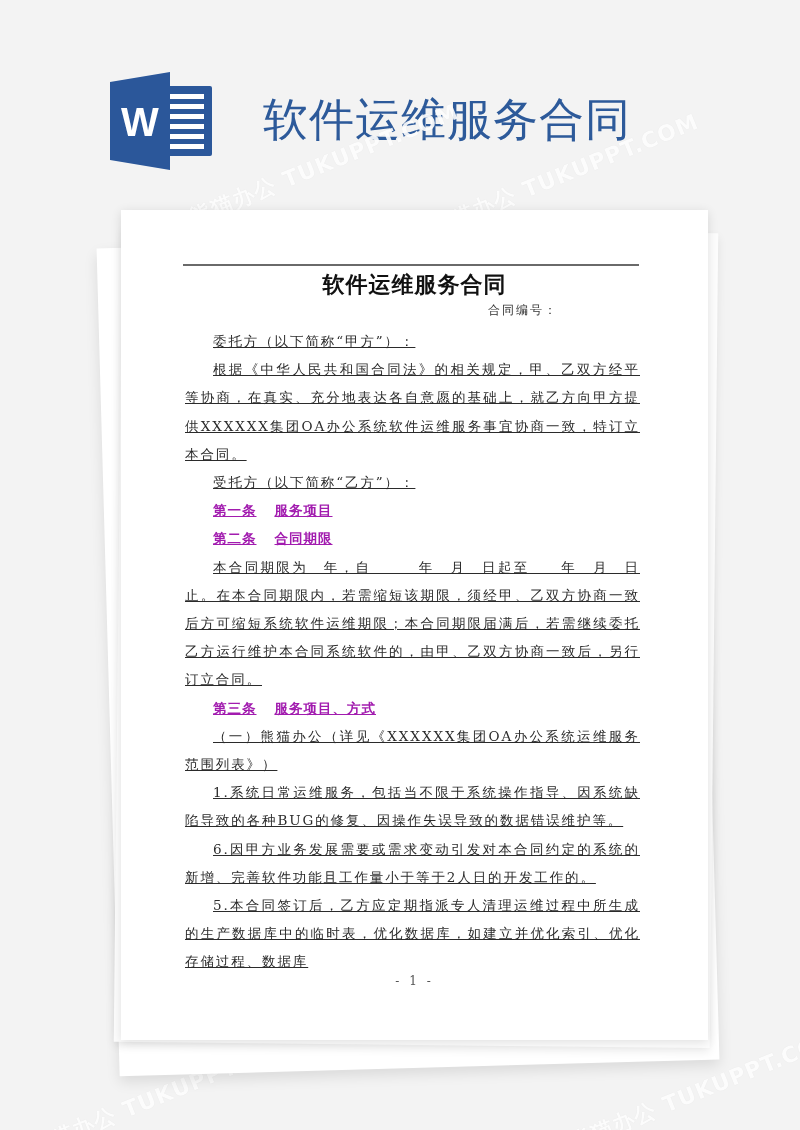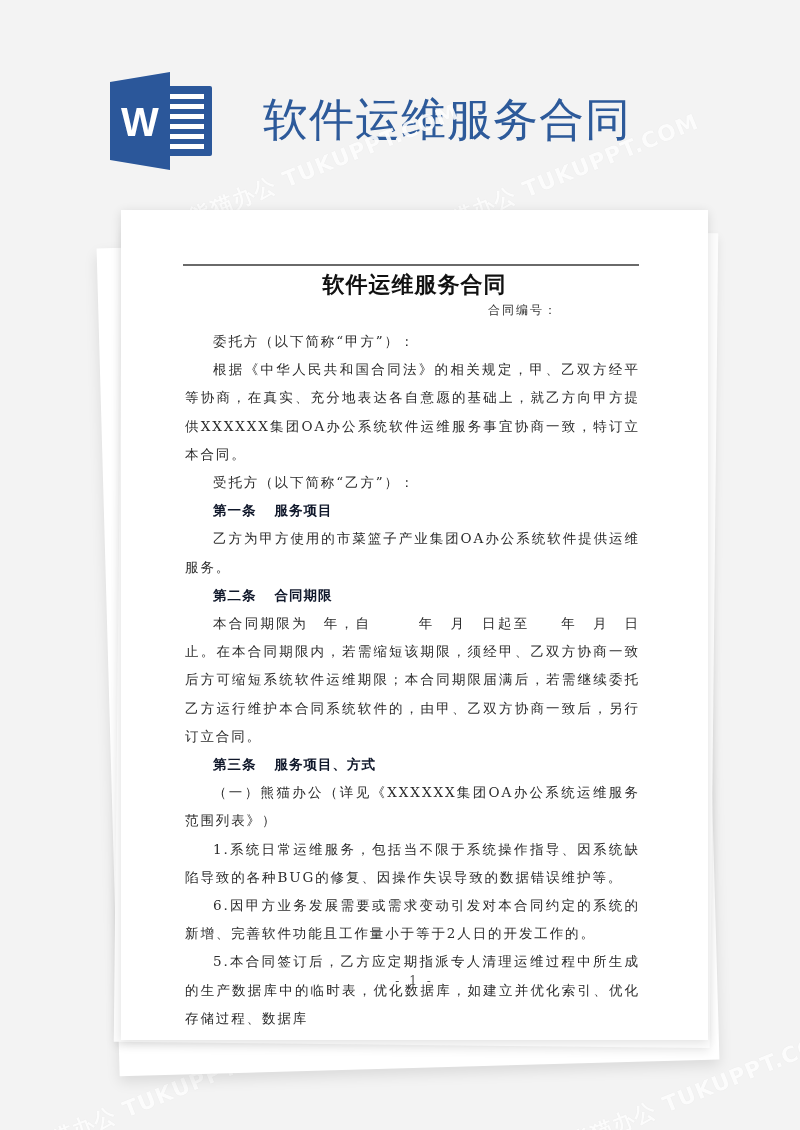--- a/index.html
+++ b/index.html
@@ -48,25 +48,25 @@
       position: absolute; left: 0; width: 587px; top: 60px; text-align: center;
       font-size: 22px; font-weight: bold; color: #111; letter-spacing: 1px;
     }
     .contract-no {
       position: absolute; left: 367px; top: 92px; font-size: 12px; color: #333; letter-spacing: 2px;
     }
     .body-text {
       position: absolute; left: 64px; top: 117px; width: 455px;
       font-size: 13.5px; color: #2b2b2b; line-height: 28.2px; letter-spacing: 1.9px;
     }
-    .p { text-align: justify; }
+    .p { text-align: justify; text-decoration: underline; }
     .indent { text-indent: 28px; }
     .heading {
       font-family: "DejaVu Sans", "Liberation Sans", sans-serif;
-      font-weight: bold; color: #0f172a; text-indent: 28px; letter-spacing: 1px;
+      font-weight: bold; color: #a21caf; text-indent: 28px; letter-spacing: 1px; text-decoration: underline;
     }
     .heading .gap { display: inline-block; width: 18px; }
     .page-num {
       position: absolute; left: 0; width: 587px; top: 764px; text-align: center;
       font-size: 12px; color: #555; letter-spacing: 3px;
     }
   </style>
 </head>
 <body>
 
@@ -98,21 +98,20 @@
   <div class="doc-title">软件运维服务合同</div>
   <div class="contract-no">合同编号：</div>
 
   <div class="body-text">
     <div class="p indent">委托方（以下简称“甲方”）：</div>
     <div class="p indent">根据《中华人民共和国合同法》的相关规定，甲、乙双方经平等协商，在真实、充分地表达各自意愿的基础上，就乙方向甲方提供XXXXXX集团OA办公系统软件运维服务事宜协商一致，特订立本合同。</div>
     <div class="p indent">受托方（以下简称“乙方”）：</div>
     <div class="heading">
       <span>第一条</span><span class="gap"></span><span>服务项目</span>
     </div>
-    <div class="p indent">乙方为甲方使用的市菜篮子产业集团OA办公系统软件提供运维服务。</div>
     <div class="heading">
       <span>第二条</span><span class="gap"></span><span>合同期限</span>
     </div>
     <div class="p indent">本合同期限为　年，自　　　年　月　日起至　　年　月　日止。在本合同期限内，若需缩短该期限，须经甲、乙双方协商一致后方可缩短系统软件运维期限；本合同期限届满后，若需继续委托乙方运行维护本合同系统软件的，由甲、乙双方协商一致后，另行订立合同。</div>
     <div class="heading">
       <span>第三条</span><span class="gap"></span><span>服务项目、方式</span>
     </div>
     <div class="p indent">（一）熊猫办公（详见《XXXXXX集团OA办公系统运维服务范围列表》）</div>
     <div class="p indent">1.系统日常运维服务，包括当不限于系统操作指导、因系统缺陷导致的各种BUG的修复、因操作失误导致的数据错误维护等。</div>
     <div class="p indent">6.因甲方业务发展需要或需求变动引发对本合同约定的系统的新增、完善软件功能且工作量小于等于2人日的开发工作的。</div>

